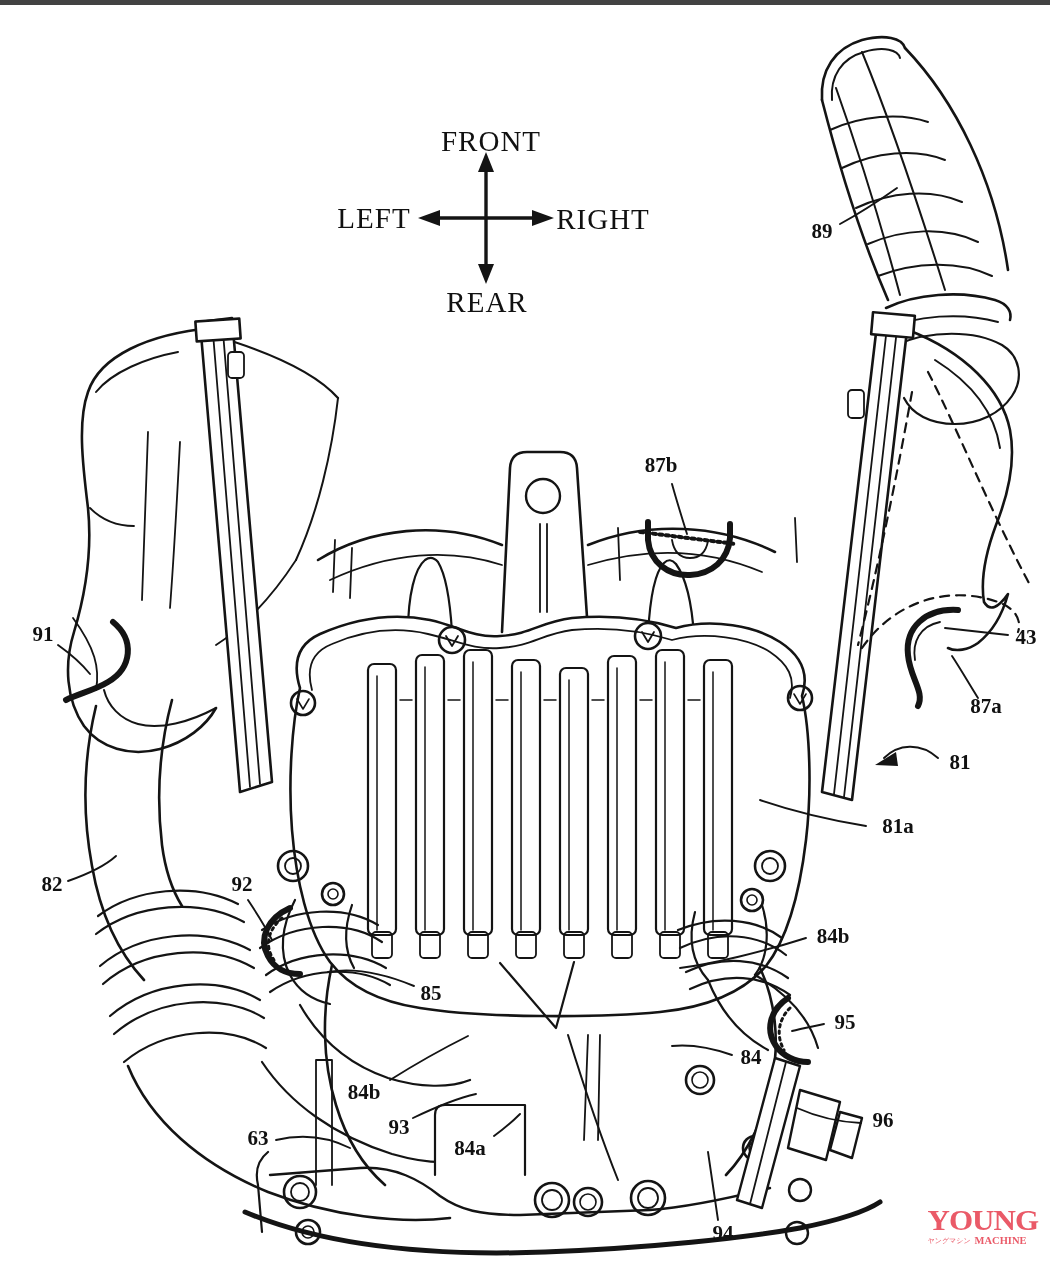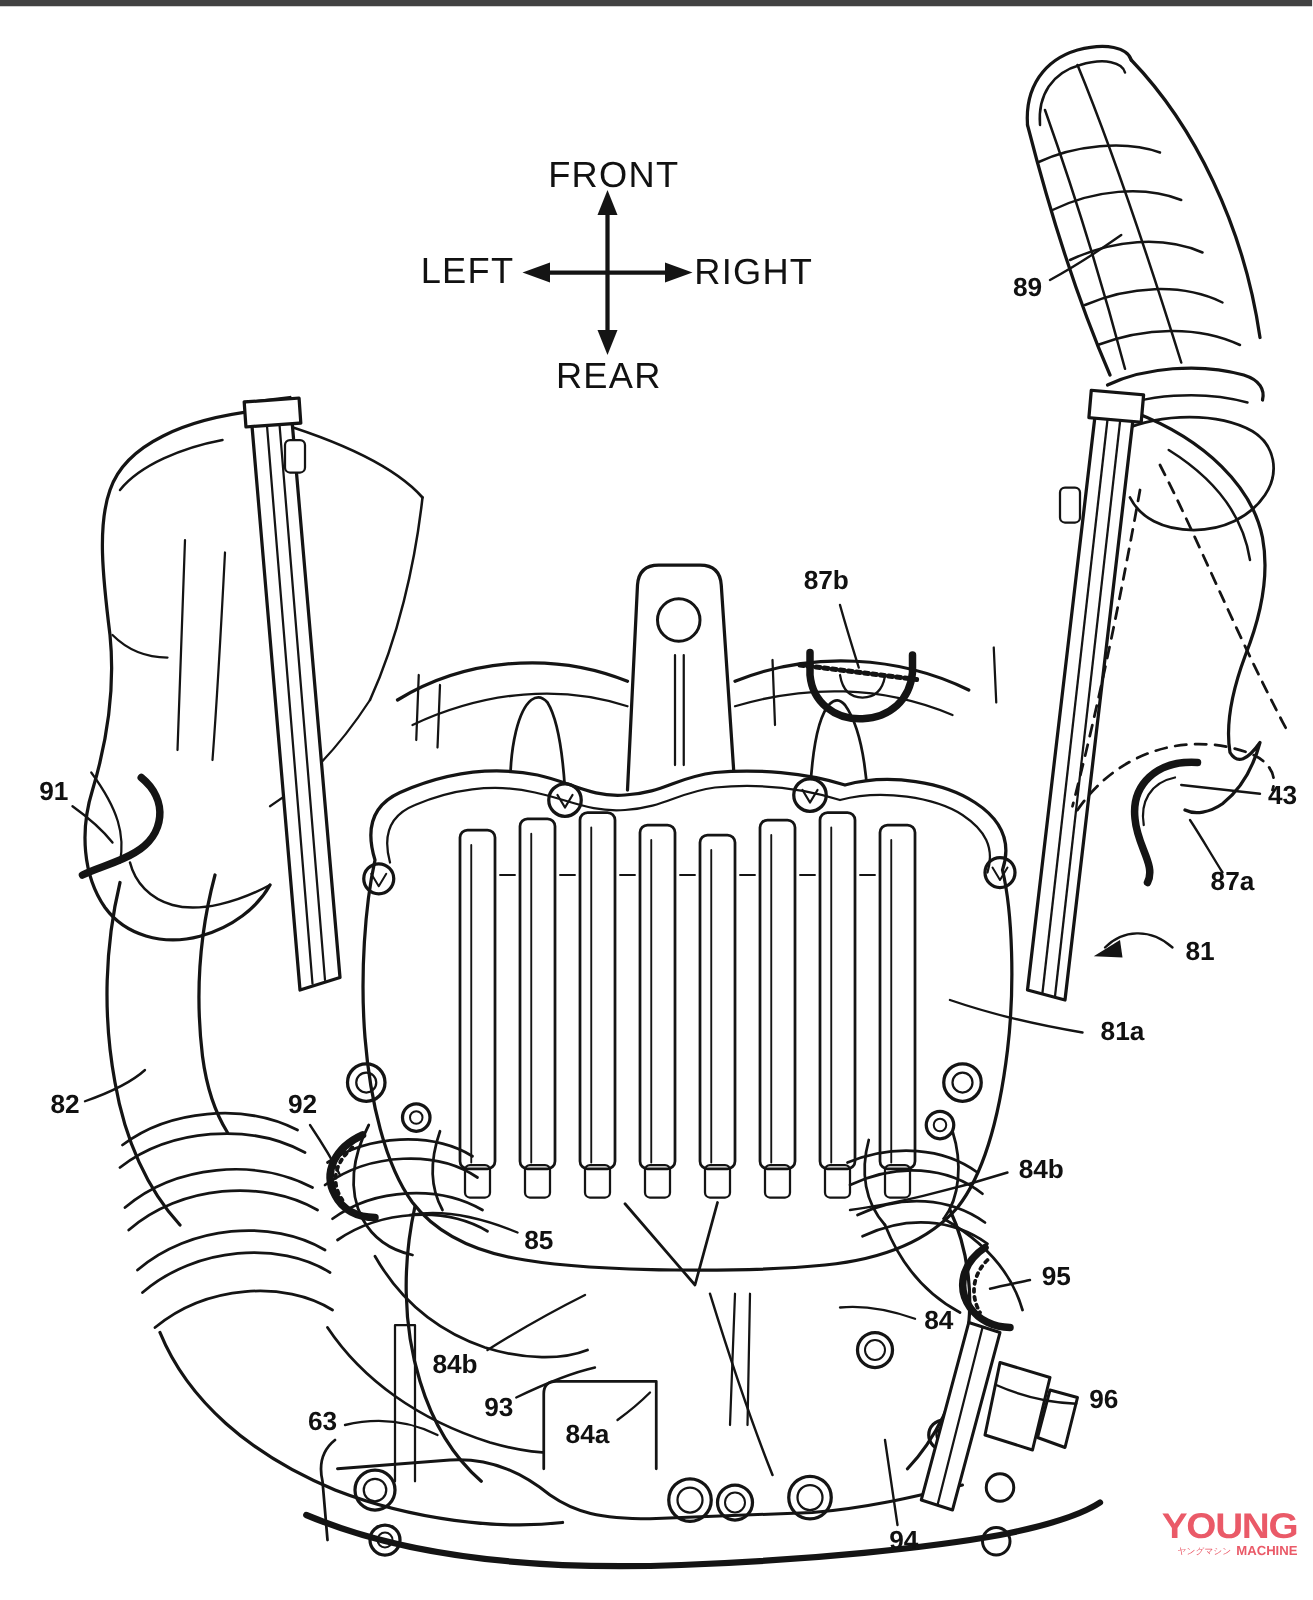--- a/index.html
+++ b/index.html
@@ -1,24 +1,24 @@
 <!DOCTYPE html>
 <html><head>
 <meta charset="utf-8">
 <style>
   html,body{margin:0;padding:0;background:#ffffff;}
   .stage{position:relative;width:1050px;height:1256px;background:#ffffff;overflow:hidden;
-         font-family:Liberation Sans, sans-serif;}
+         font-family:Liberation Serif, serif;}
   .top-bar{position:absolute;left:0;top:0;width:100%;height:5px;background:#424242;}
   svg.fig{position:absolute;left:0;top:0;}
   .plabel{position:absolute;transform:translate(-50%,-50%);font-size:21px;font-weight:700;
           color:#111;letter-spacing:0px;white-space:nowrap;}
   .clabel{position:absolute;transform:translate(-50%,-50%);font-size:29px;font-weight:400;
           color:#111;letter-spacing:1px;white-space:nowrap;}
-  .logo{position:absolute;right:12px;bottom:10px;text-align:right;line-height:1;}
+  .logo{position:absolute;right:12px;bottom:10px;text-align:left;line-height:1;}
   .logo .l1{font-size:31px;font-weight:800;letter-spacing:-1px;transform:scaleY(.92);
             display:block;}
   .logo .l2{display:block;margin-top:0px;font-size:10.5px;font-weight:700;letter-spacing:0px;}
   .logo .kana{font-size:7px;font-weight:400;margin-right:4px;vertical-align:1px;}
 </style>
 </head>
 <body>
 
 <div class="stage">
   <div class="top-bar"></div>

